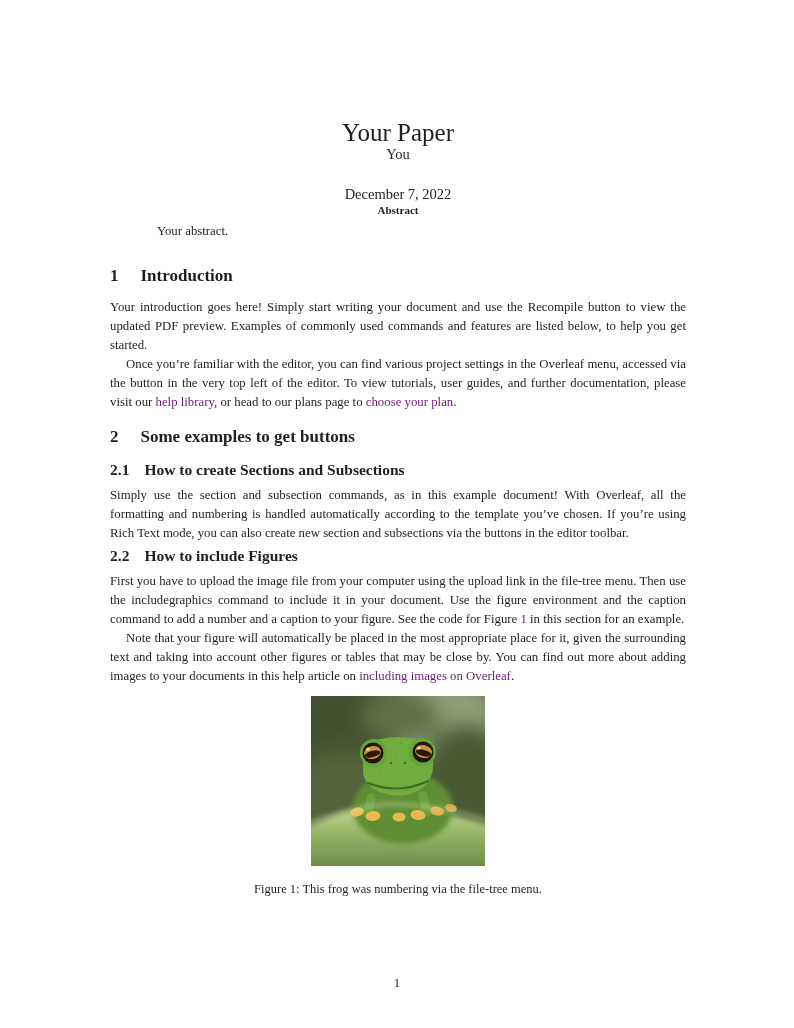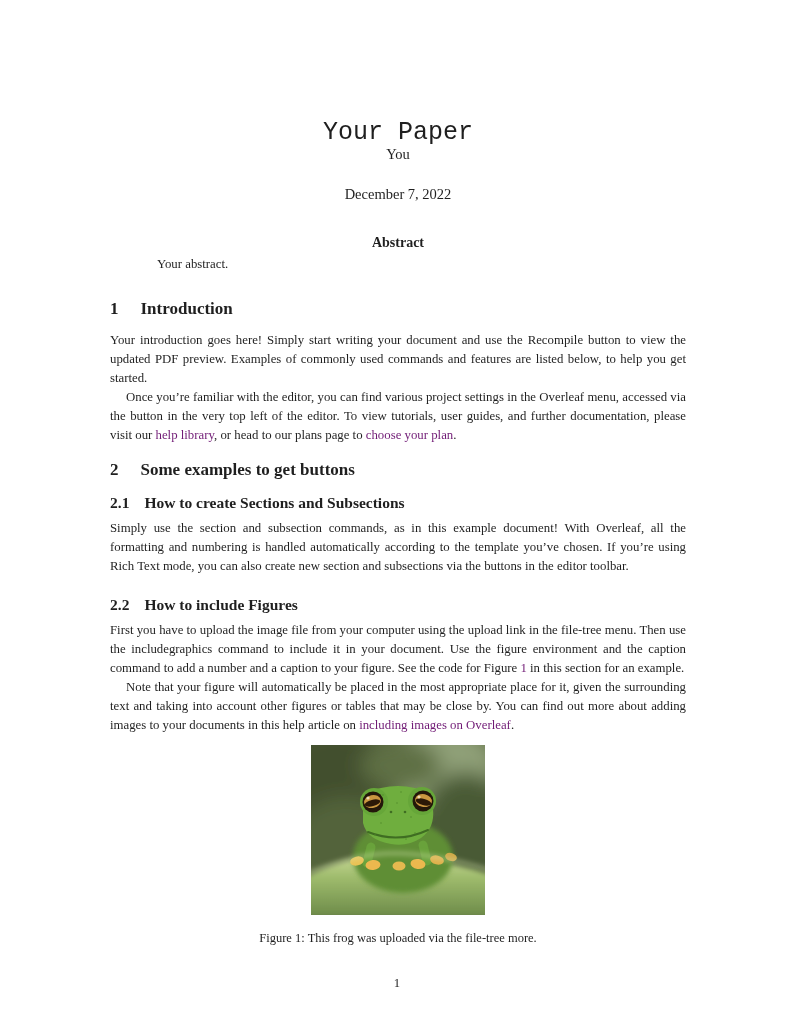--- a/index.html
+++ b/index.html
@@ -6,24 +6,24 @@
   .page{
     position:relative;
     width:794px;height:1028px;
     margin:0 auto;
     background:#ffffff;
     box-sizing:border-box;
     padding:120px 108px 0 110px;
     font-family:"Liberation Serif","DejaVu Serif",serif;
     color:#1f1f1f;
   }
-  .title{font-size:25px;line-height:26px;text-align:center;font-family:Liberation Mono, monospace;}
+  .title{font-size:25px;line-height:26px;text-align:center;}
   .author{font-size:14.5px;line-height:16px;text-align:center;}
   .date{margin-top:24px;font-size:14.5px;line-height:16px;text-align:center;}
-  .abs-head{margin-top:33px;font-size:14px;font-weight:bold;text-align:center;line-height:16px;}
+  .abs-head{font-size:11px;font-weight:bold;text-align:center;line-height:16px;}
   .abs-text{margin-top:5px;font-size:12.8px;line-height:16px;padding-left:32px;padding-right:32px;text-indent:15px;}
   h1.sec{margin:26px 0 0 0;font-size:17px;line-height:22px;font-weight:bold;}
   h2.subsec{margin:13px 0 0 0;font-size:15.5px;line-height:17px;font-weight:bold;}
   .sec-num{display:inline-block;margin-right:22px;}
   .subsec-num{display:inline-block;margin-right:15px;}
   p.body{
     margin:0;font-size:12.8px;line-height:19px;text-align:justify;
   }
   p.body.first{margin-top:11px;}
   p.body.after-sub{margin-top:8px;}
@@ -51,21 +51,21 @@
   <p class="body first">Your introduction goes here! Simply start writing your document and use the Recompile button to view the updated PDF preview. Examples of commonly used commands and features are listed below, to help you get started.</p>
 
   <p class="body indent"><span>Once you’re familiar with the editor, you can find various project settings in the Overleaf menu, accessed via the button in the very top left of the editor. To view tutorials, user guides, and further documentation, please visit our </span><a class="doclink">help library</a><span>, or head to our plans page to </span><a class="doclink">choose your plan</a><span>.</span></p>
 
   <h1 class="sec" style="margin-top:14px;"><span class="sec-num">2</span><span>Some examples to get buttons</span></h1>
 
   <h2 class="subsec"><span class="subsec-num">2.1</span><span>How to create Sections and Subsections</span></h2>
 
   <p class="body after-sub">Simply use the section and subsection commands, as in this example document! With Overleaf, all the formatting and numbering is handled automatically according to the template you’ve chosen. If you’re using Rich Text mode, you can also create new section and subsections via the buttons in the editor toolbar.</p>
 
-  <h2 class="subsec" style="margin-top:20px;"><span class="subsec-num">2.2</span><span>How to include Figures</span></h2>
+  <h2 class="subsec" style="margin-top:4px;"><span class="subsec-num">2.2</span><span>How to include Figures</span></h2>
 
   <p class="body after-sub"><span>First you have to upload the image file from your computer using the upload link in the file-tree menu. Then use the includegraphics command to include it in your document. Use the figure environment and the caption command to add a number and a caption to your figure. See the code for Figure </span><a class="doclink">1</a><span> in this section for an example.</span></p>
 
   <p class="body indent"><span>Note that your figure will automatically be placed in the most appropriate place for it, given the surrounding text and taking into account other figures or tables that may be close by. You can find out more about adding images to your documents in this help article on </span><a class="doclink">including images on Overleaf</a><span class="doclink">.</span></p>
 
   <div class="figure-wrap">
     <svg width="174" height="170" viewBox="0 0 174 170" xmlns="http://www.w3.org/2000/svg">
       <defs>
         <filter id="blurBig" x="-50%" y="-50%" width="200%" height="200%">
             <feGaussianBlur stdDeviation="10"></feGaussianBlur>
@@ -125,17 +125,17 @@
           <ellipse cx="88" cy="121" rx="6.5" ry="4.5" fill="#e5b94f"></ellipse>
           <ellipse cx="107" cy="119" rx="7.5" ry="5" fill="#ecb84e" transform="rotate(8 107 119)"></ellipse>
           <ellipse cx="126" cy="115" rx="7" ry="4.5" fill="#dfb04a" transform="rotate(14 126 115)"></ellipse>
           <ellipse cx="140" cy="112" rx="6" ry="4" fill="#cfa848" transform="rotate(16 140 112)"></ellipse>
         </g>
         <path d="M -12 132 Q 50 104 100 109 Q 150 114 186 128" stroke="#d9e6b0" stroke-width="3" fill="none" opacity="0.55" filter="url(#blurSm)"></path>
       </g>
     </svg>
   </div>
 
-  <div class="caption">Figure 1: This frog was uploaded via the file-tree more.</div>
+  <div class="caption">Figure 1: This frog was numbering via the file-tree menu.</div>
 
   <div class="pagenum">1</div>
 
 </div>
 
 </body></html>

